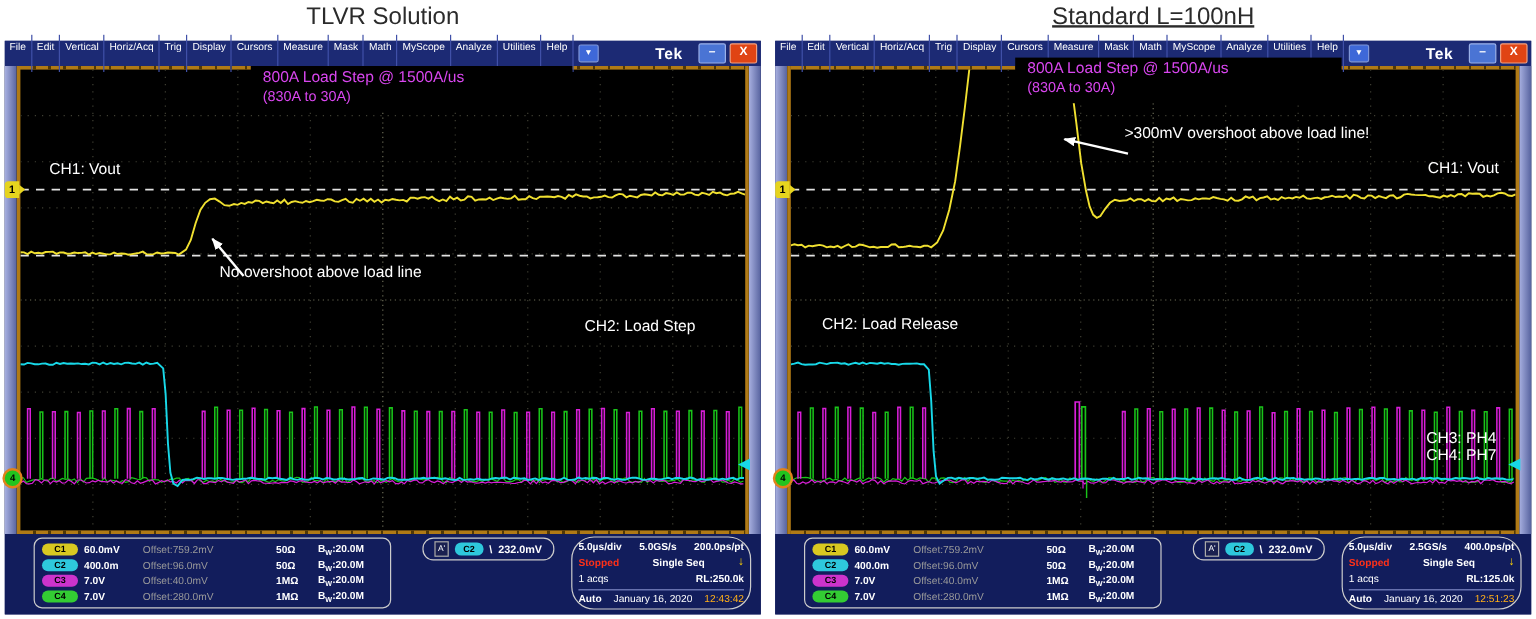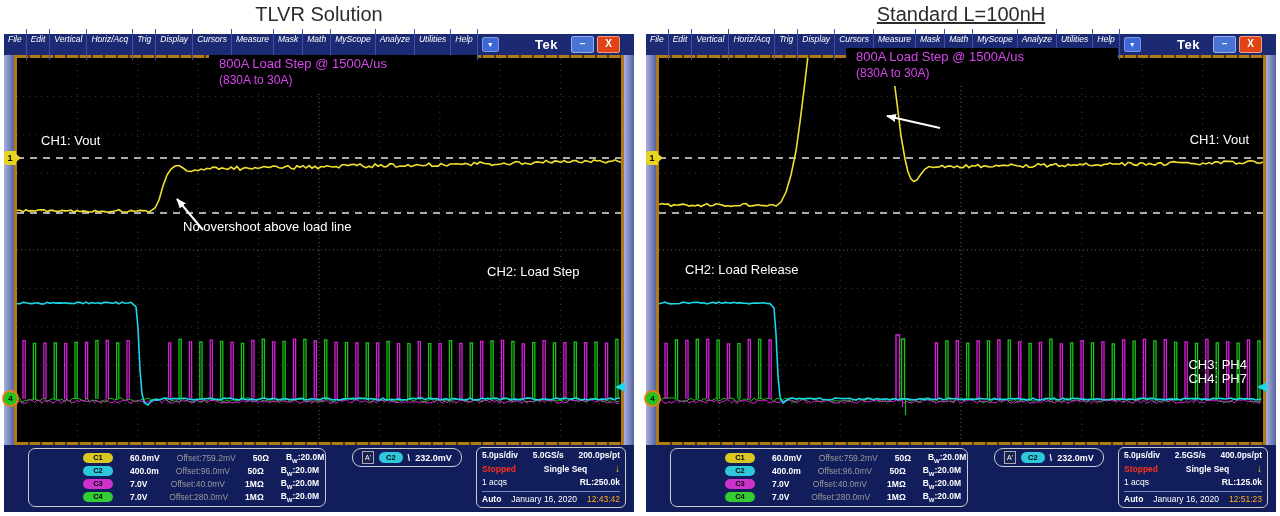--- a/index.html
+++ b/index.html
@@ -5,23 +5,23 @@
   html,body{margin:0;padding:0;}
   body{width:1280px;height:516px;background:#ffffff;font-family:"Liberation Sans",sans-serif;position:relative;overflow:hidden;}
   .title{position:absolute;top:3px;font-size:20px;color:#2b2b2b;text-align:center;}
   .title-l{left:0;width:638px;}
   .title-r{left:642px;width:638px;text-decoration:underline;}
   .panel{position:absolute;top:34px;width:630px;height:478px;background:#182566;}
   .panel-l{left:4px;}
   .panel-r{left:646px;}
   
   .menubar{height:21px;background:#1c2a74;display:flex;align-items:center;font-size:8.5px;color:#fff;position:relative;z-index:2;}
-  .mi{padding:0 4px;border-right:1px solid #4050a8;line-height:21px;height:31px;white-space:nowrap;cursor:default;font-style:italic;}
+  .mi{padding:0 4px;border-right:1px solid #4050a8;line-height:21px;height:31px;white-space:nowrap;cursor:default;}
   .menu-drop{width:15px;height:13px;background:#3e68d8;border:1px solid #7f96d8;border-radius:2px;color:#fff;font-size:7px;display:inline-flex;align-items:center;justify-content:center;margin-left:4px;}
-  .win-right{margin-left:auto;display:flex;align-items:center;gap:3px;padding-right:14px;}
+  .win-right{margin-left:auto;display:flex;align-items:center;gap:3px;padding-right:3px;}
   .tek{font-weight:bold;font-size:13px;margin-right:10px;letter-spacing:.5px;}
   .wbtn{width:21px;height:15px;border-radius:2px;color:#fff;text-align:center;line-height:14px;font-weight:bold;font-size:10px;}
   .btn-min{background:#4a74d4;border:1px solid #9ab0e8;}
   .btn-close{background:#e04414;border:1px solid #f0a080;}
   
   .screen{position:absolute;top:21px;left:0;width:630px;height:390px;background:#0d1448;}
   .strip{position:absolute;top:0;bottom:0;width:10px;background:linear-gradient(90deg,#a8b0e0,#57639f);}
   .strip.sl{left:0;}.strip.sr{right:0;}
   .frame{position:absolute;left:10px;top:0;width:610px;height:390px;border:3px solid #b07a16;box-sizing:border-box;background:#000;}
   .tickstrip{position:absolute;left:13px;width:604px;height:3px;background:repeating-linear-gradient(90deg,transparent 0 10.6px,#513806 10.6px 12.6px);z-index:1;}
@@ -43,32 +43,32 @@
   .an1{font-size:13px;line-height:17px;}
   .an2{font-size:12px;line-height:16px;}
   .mk1{position:absolute;left:-13px;top:93px;width:12px;height:14px;background:#e6d41e;color:#000;font-size:9px;font-weight:bold;text-align:center;line-height:14px;border-radius:3px 0 0 3px;z-index:2;}
   .mk1:after{content:'';position:absolute;left:12px;top:3px;border-top:4px solid transparent;border-bottom:4px solid transparent;border-left:5px solid #e6d41e;}
   .mk4{position:absolute;left:-15px;top:332px;width:13px;height:13px;background:#22c41e;border:2px solid #e0821a;border-radius:50%;color:#000;font-size:8px;font-weight:bold;text-align:center;line-height:13px;z-index:2;}
   .trigmark{position:absolute;top:-3px;left:313px;width:0;height:0;border-left:7px solid transparent;border-right:7px solid transparent;border-top:8px solid #ff9d00;z-index:2;}
   .cyarrow{position:absolute;right:-4px;top:324px;width:0;height:0;border-top:5px solid transparent;border-bottom:5px solid transparent;border-right:10px solid #18d8e8;z-index:2;}
   
   .bottombar{position:absolute;left:0;top:411px;width:630px;height:67px;background:#121d5c;}
   .readouts{position:absolute;left:24px;top:3px;width:298px;height:59px;border:1px solid #ccc;border-radius:7px;padding:3px 6px;box-sizing:border-box;display:flex;flex-direction:column;justify-content:space-between;}
-  .ch-row{display:flex;align-items:center;gap:17px;font-size:8.5px;color:#fff;height:12px;margin-left:48px;}
+  .ch-row{display:flex;align-items:center;gap:5px;font-size:8.5px;color:#fff;height:12px;}
   .pill{width:30px;height:10px;border-radius:5px;color:#000;font-size:7.5px;font-weight:bold;text-align:center;line-height:10px;flex:none;}
   .ch-scale{font-weight:bold;width:44px;}
   .ch-off{color:#9a9a9a;width:106px;}
   .ch-imp{font-weight:bold;width:30px;}
   .ch-bw{font-weight:bold;}
   .ch-bw sub{font-size:6px;}
   .trigbadge{position:absolute;left:348px;top:3px;height:17px;border:1px solid #ccc;border-radius:9px;display:flex;align-items:center;gap:5px;padding:0 9px;color:#fff;font-size:9px;}
   .trig-a{border:1px solid #aaa;background:#1a2050;font-size:7px;padding:0 2px;height:11px;line-height:11px;}
   .trig-src{background:#2ec8dc;color:#000;font-weight:bold;border-radius:6px;padding:0 7px;font-size:7.5px;height:11px;line-height:11px;}
   .trig-slope,.trig-lvl{font-weight:bold;}
-  .tbox{position:absolute;left:472px;top:2px;width:150px;height:61px;border:1px solid #ccc;border-radius:6px;box-sizing:border-box;padding:2px 5px 3px;display:flex;flex-direction:column;justify-content:space-between;font-size:8.5px;color:#fff;}
+  .tbox{position:absolute;left:472px;top:2px;width:150px;height:61px;border:1px solid #ccc;border-radius:19px;box-sizing:border-box;padding:2px 5px 3px;display:flex;flex-direction:column;justify-content:space-between;font-size:8.5px;color:#fff;}
   .trow{display:flex;justify-content:space-between;align-items:center;}
   .b{font-weight:bold;}
   .stopped{color:#ff3018;font-weight:bold;}
   .yarrow{color:#ffd400;font-weight:bold;font-size:10px;line-height:8px;}
   .clock{color:#ffaf18;font-weight:normal;}
   .trow.last{border-top:1px solid #7d87c2;padding-top:2px;}
 </style>
 </head>
 <body>
 
@@ -373,20 +373,21 @@
           <path d="M598.8,341 L598.8,283.0 L601.0,283.0 L601.0,341" stroke="#19c419" fill="none" stroke-width="1.3"></path>
           <path d="M237,341 L237,277 L240.5,277 L240.5,341" stroke="#d81ed8" fill="none" stroke-width="1.4"></path>
           <path d="M242.5,341 L242.5,281 L245.5,281 L245.5,341" stroke="#19c419" fill="none" stroke-width="1.4"></path>
           <path d="M246.5,341 L246.5,357" stroke="#19c419" fill="none" stroke-width="1.2"></path>
           <path d="M243.5,341 L243.5,349" stroke="#d81ed8" fill="none" stroke-width="1"></path>
           <path d="M0.0,245.7 L3.0,245.0 L6.0,244.1 L9.0,245.4 L12.0,245.9 L15.0,245.7 L18.0,245.7 L21.0,245.5 L24.0,244.2 L27.0,244.8 L30.0,245.4 L33.0,244.5 L36.0,244.4 L39.0,244.3 L42.0,245.1 L45.0,244.7 L48.0,245.9 L51.0,245.0 L54.0,244.3 L57.0,245.3 L60.0,244.1 L63.0,245.4 L66.0,244.4 L69.0,244.7 L72.0,245.1 L75.0,244.3 L78.0,245.1 L81.0,244.6 L84.0,245.3 L87.0,245.3 L90.0,245.9 L93.0,245.2 L96.0,245.0 L99.0,245.1 L102.0,245.0 L105.0,244.8 L108.0,245.5 L111.0,245.6 L115,250 L117,276 L119,318 L121,339 L124,345 L128,342 L131.0,340.2 L134.0,340.1 L137.0,341.1 L140.0,340.2 L143.0,340.7 L146.0,340.9 L149.0,340.3 L152.0,340.2 L155.0,341.1 L158.0,340.6 L161.0,340.0 L164.0,341.7 L167.0,341.5 L170.0,341.8 L173.0,341.6 L176.0,340.1 L179.0,340.3 L182.0,340.5 L185.0,340.6 L188.0,340.5 L191.0,340.2 L194.0,341.5 L197.0,342.0 L200.0,340.5 L203.0,341.5 L206.0,341.1 L209.0,340.1 L212.0,341.2 L215.0,341.6 L218.0,340.6 L221.0,341.3 L224.0,341.1 L227.0,340.7 L230.0,341.6 L233.0,341.5 L236.0,340.5 L239.0,341.9 L242.0,340.9 L245.0,340.7 L248.0,340.9 L251.0,341.4 L254.0,341.8 L257.0,341.7 L260.0,340.9 L263.0,340.9 L266.0,341.8 L269.0,340.2 L272.0,341.6 L275.0,341.2 L278.0,341.2 L281.0,340.1 L284.0,341.7 L287.0,341.2 L290.0,340.1 L293.0,340.7 L296.0,340.5 L299.0,341.3 L302.0,341.7 L305.0,341.1 L308.0,341.3 L311.0,341.5 L314.0,341.1 L317.0,341.5 L320.0,340.4 L323.0,340.7 L326.0,341.0 L329.0,341.0 L332.0,341.7 L335.0,340.7 L338.0,341.4 L341.0,341.0 L344.0,341.6 L347.0,341.3 L350.0,340.8 L353.0,340.5 L356.0,340.9 L359.0,340.4 L362.0,341.1 L365.0,341.4 L368.0,341.9 L371.0,341.9 L374.0,340.1 L377.0,341.7 L380.0,341.9 L383.0,341.8 L386.0,340.6 L389.0,340.2 L392.0,341.3 L395.0,340.1 L398.0,341.8 L401.0,341.5 L404.0,340.2 L407.0,341.4 L410.0,342.0 L413.0,340.3 L416.0,340.5 L419.0,340.3 L422.0,341.5 L425.0,341.0 L428.0,341.8 L431.0,341.3 L434.0,341.8 L437.0,340.7 L440.0,340.9 L443.0,341.8 L446.0,341.7 L449.0,341.7 L452.0,341.3 L455.0,341.3 L458.0,340.7 L461.0,341.5 L464.0,341.0 L467.0,341.5 L470.0,341.1 L473.0,341.2 L476.0,341.8 L479.0,340.9 L482.0,340.3 L485.0,340.2 L488.0,341.1 L491.0,340.4 L494.0,340.3 L497.0,341.4 L500.0,341.4 L503.0,341.2 L506.0,341.9 L509.0,341.0 L512.0,341.1 L515.0,341.6 L518.0,340.9 L521.0,342.0 L524.0,340.8 L527.0,340.3 L530.0,341.0 L533.0,340.2 L536.0,340.9 L539.0,340.4 L542.0,341.2 L545.0,340.9 L548.0,341.6 L551.0,341.2 L554.0,340.4 L557.0,340.9 L560.0,340.3 L563.0,340.6 L566.0,341.0 L569.0,340.7 L572.0,340.0 L575.0,341.2 L578.0,341.6 L581.0,340.4 L584.0,340.9 L587.0,340.6 L590.0,341.0 L593.0,340.8 L596.0,341.6 L599.0,341.8 L602.0,341.4" stroke="#18d8e8" fill="none" stroke-width="1.6"></path>
           <path d="M0.0,146.5 L3.0,145.6 L6.0,146.3 L9.0,145.9 L12.0,148.2 L15.0,146.7 L18.0,147.2 L21.0,146.6 L24.0,146.1 L27.0,146.7 L30.0,148.1 L33.0,147.4 L36.0,148.0 L39.0,146.9 L42.0,148.5 L45.0,147.0 L48.0,145.6 L51.0,147.8 L54.0,147.5 L57.0,145.8 L60.0,146.2 L63.0,147.1 L66.0,148.1 L69.0,147.7 L72.0,148.4 L75.0,147.8 L78.0,147.7 L81.0,147.8 L84.0,145.7 L87.0,145.6 L90.0,148.1 L93.0,147.9 L96.0,147.4 L99.0,146.8 L102.0,147.5 L105.0,147.6 L108.0,148.0 L111.0,146.8 L114.0,146.7 L117.0,148.1 L122,144 L127,134 L132,117 L137,93 L141,64 L145,32 L148.5,2 L149.5,-6 M231,-6 L234,14 L238,45 L242,78 L246,101 L249,114 L252,121 L255,123.5 L258,122 L262,116 L266,111 L270,108.5 L274,109.5 L277,109.1 L280,109.0 L283,107.4 L286,109.5 L289,108.1 L292,108.0 L295,109.6 L298,107.9 L301,109.6 L304,109.7 L307,106.8 L310,109.7 L313,107.5 L316,108.2 L319,106.6 L322,109.5 L325,107.8 L328,108.4 L331,109.0 L334,108.8 L337,107.3 L340,108.1 L343,107.3 L346,107.4 L349,107.7 L352,106.2 L355,107.0 L358,107.7 L361,108.1 L364,109.3 L367,106.7 L370,109.1 L373,109.3 L376,108.1 L379,105.7 L382,107.0 L385,105.9 L388,108.9 L391,107.1 L394,106.6 L397,105.6 L400,108.3 L403,107.5 L406,108.6 L409,106.2 L412,107.5 L415,106.7 L418,107.4 L421,106.1 L424,106.8 L427,105.1 L430,107.3 L433,107.7 L436,107.1 L439,106.7 L442,107.8 L445,106.4 L448,106.1 L451,105.1 L454,106.2 L457,105.7 L460,106.2 L463,104.8 L466,107.5 L469,104.3 L472,105.0 L475,106.9 L478,107.4 L481,104.8 L484,105.0 L487,107.1 L490,105.4 L493,106.3 L496,107.1 L499,105.0 L502,104.7 L505,107.3 L508,106.4 L511,104.2 L514,103.6 L517,104.1 L520,104.4 L523,104.6 L526,104.6 L529,104.5 L532,105.6 L535,105.6 L538,106.2 L541,106.7 L544,105.0 L547,105.9 L550,104.6 L553,105.9 L556,103.9 L559,103.7 L562,105.6 L565,103.1 L568,103.4 L571,103.2 L574,103.5 L577,106.0 L580,105.0 L583,105.7 L586,104.8 L589,103.1 L592,102.7 L595,103.2 L598,104.9 L601,105.3 L604,104.0" stroke="#f0e030" fill="none" stroke-width="1.6"></path>
           <path d="M281,70 L228,58" stroke="#fff" fill="none" stroke-width="2" marker-end="url(#ah-right)"></path>
         </svg>
       <div class="lbl lbl-ch1-r">CH1: Vout</div>
+      <div class="lbl lbl-note-r">&gt;300mV overshoot above load line!</div>
       <div class="lbl lbl-ch2-r">CH2: Load Release</div>
       <div class="lbl lbl-ch3-r">CH3: PH4</div>
       <div class="lbl lbl-ch4-r">CH4: PH7</div>
       <div class="mk1">1</div>
       <div class="mk4">4</div>
       <div class="trigmark"></div>
       <div class="cyarrow"></div>
     </div>
     <div class="annot annot-r">
       <div class="an1">800A Load Step @ 1500A/us</div>

